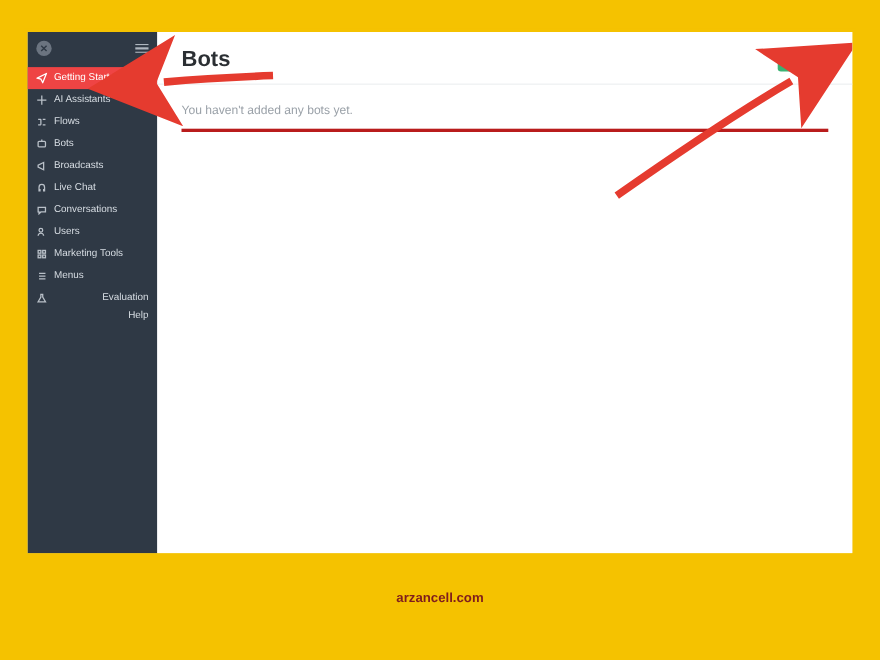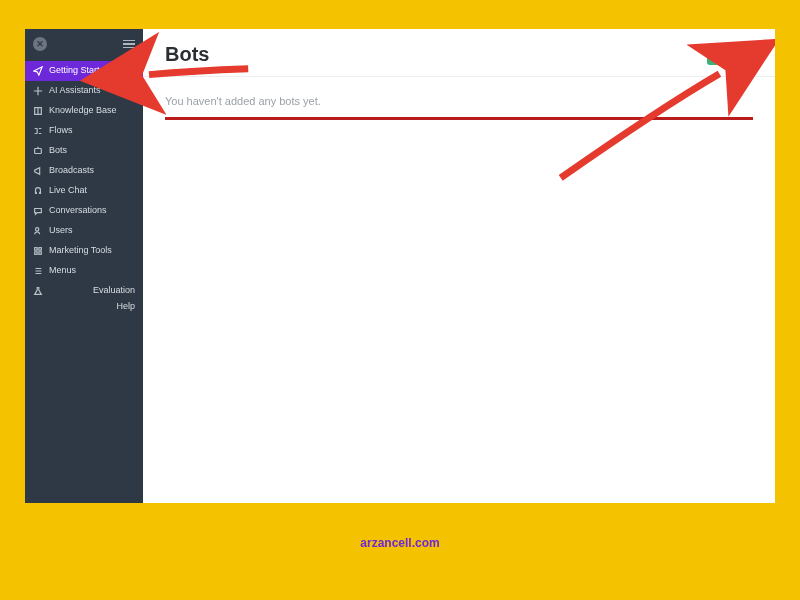--- a/index.html
+++ b/index.html
@@ -29,21 +29,21 @@
   .brand-logo {
     width:14px; height:14px; border-radius:50%; background:#6b7480;
     display:flex; align-items:center; justify-content:center; color:#2f3945; font-weight:bold;
   }
   .hamburger { display:flex; flex-direction:column; gap:2px; cursor:pointer;}
   .hamburger span { width:12px; height:1.5px; background:#aeb6bf; display:block; }
   .sidebar-item {
     display: flex; align-items: center; gap: 6px;
     padding: 5px 8px; cursor: pointer; color:#d7dde3;
   }
-  .sidebar-item.active { background:#6d28d9; color:#fff; }
+  .sidebar-item.active { background:#ef4444; color:#fff; }
   .sidebar-item .ic { width:10px; height:10px; flex:0 0 10px; display:inline-block; }
   .sidebar-item .lbl { white-space: normal; line-height:1.1; }
   .sidebar-bottom { margin-top: 2px; }
   .sidebar-bottom .sidebar-item { padding-top:3px; padding-bottom:3px;justify-content:space-between; }
   
   .main { flex:1; background:#fff; display:flex; flex-direction:column; }
   .main-header {
     display:flex; justify-content:space-between; align-items:center;
     padding: 14px 16px 10px 22px; border-bottom:1px solid #eceef0;
   }
@@ -52,21 +52,21 @@
     background:#3bb273; color:#fff; border:none; border-radius:3px;
     padding:5px 10px; font-size:10px; font-weight:600; cursor:pointer;
     display:flex; align-items:center; gap:5px;
   }
   .btn-new .plus { font-size:11px; line-height:1; }
   .content { padding: 18px 22px; }
   .empty-state { color:#9aa1a8; font-size:11px; padding-bottom:10px; border-bottom:3px solid #b91c1c; }
   
   .overlay { position:absolute; inset:0; pointer-events:none; }
   .footer-caption {
-    margin-top: 30px; font-size:12px; font-weight:600; color:#6d28d9;
+    margin-top: 30px; font-size:12px; font-weight:600; color:#7f1d1d;
   }
   
   .ic svg { width:10px; height:10px; display:block; }
   .ic-stroke { stroke:#b9c0c8; stroke-width:1.4; fill:none; }
   .active .ic-stroke { stroke:#fff; }
 </style>
 </head>
 <body>
 
 <div class="outer-frame">
@@ -93,28 +93,20 @@
             </span>
           <span class="lbl">Getting Started</span>
         </div>
         <div class="sidebar-item">
           <span class="ic">
               <svg viewBox="0 0 12 12">
                 <path class="ic-stroke" d="M6 1v10M1 6h10"></path>
               </svg>
             </span>
           <span class="lbl">AI Assistants</span>
-        </div>
-        <div class="sidebar-item">
-          <span class="ic">
-              <svg viewBox="0 0 12 12">
-                <path class="ic-stroke" d="M2 2h4v8H2zM6 2h4v8H6z"></path>
-              </svg>
-            </span>
-          <span class="lbl">Knowledge Base</span>
         </div>
         <div class="sidebar-item">
           <span class="ic">
               <svg viewBox="0 0 12 12">
                 <path class="ic-stroke" d="M2 3h3M7 3h3M2 9h3M7 9h3M5 3v6"></path>
               </svg>
             </span>
           <span class="lbl">Flows</span>
         </div>
         <div class="sidebar-item">

